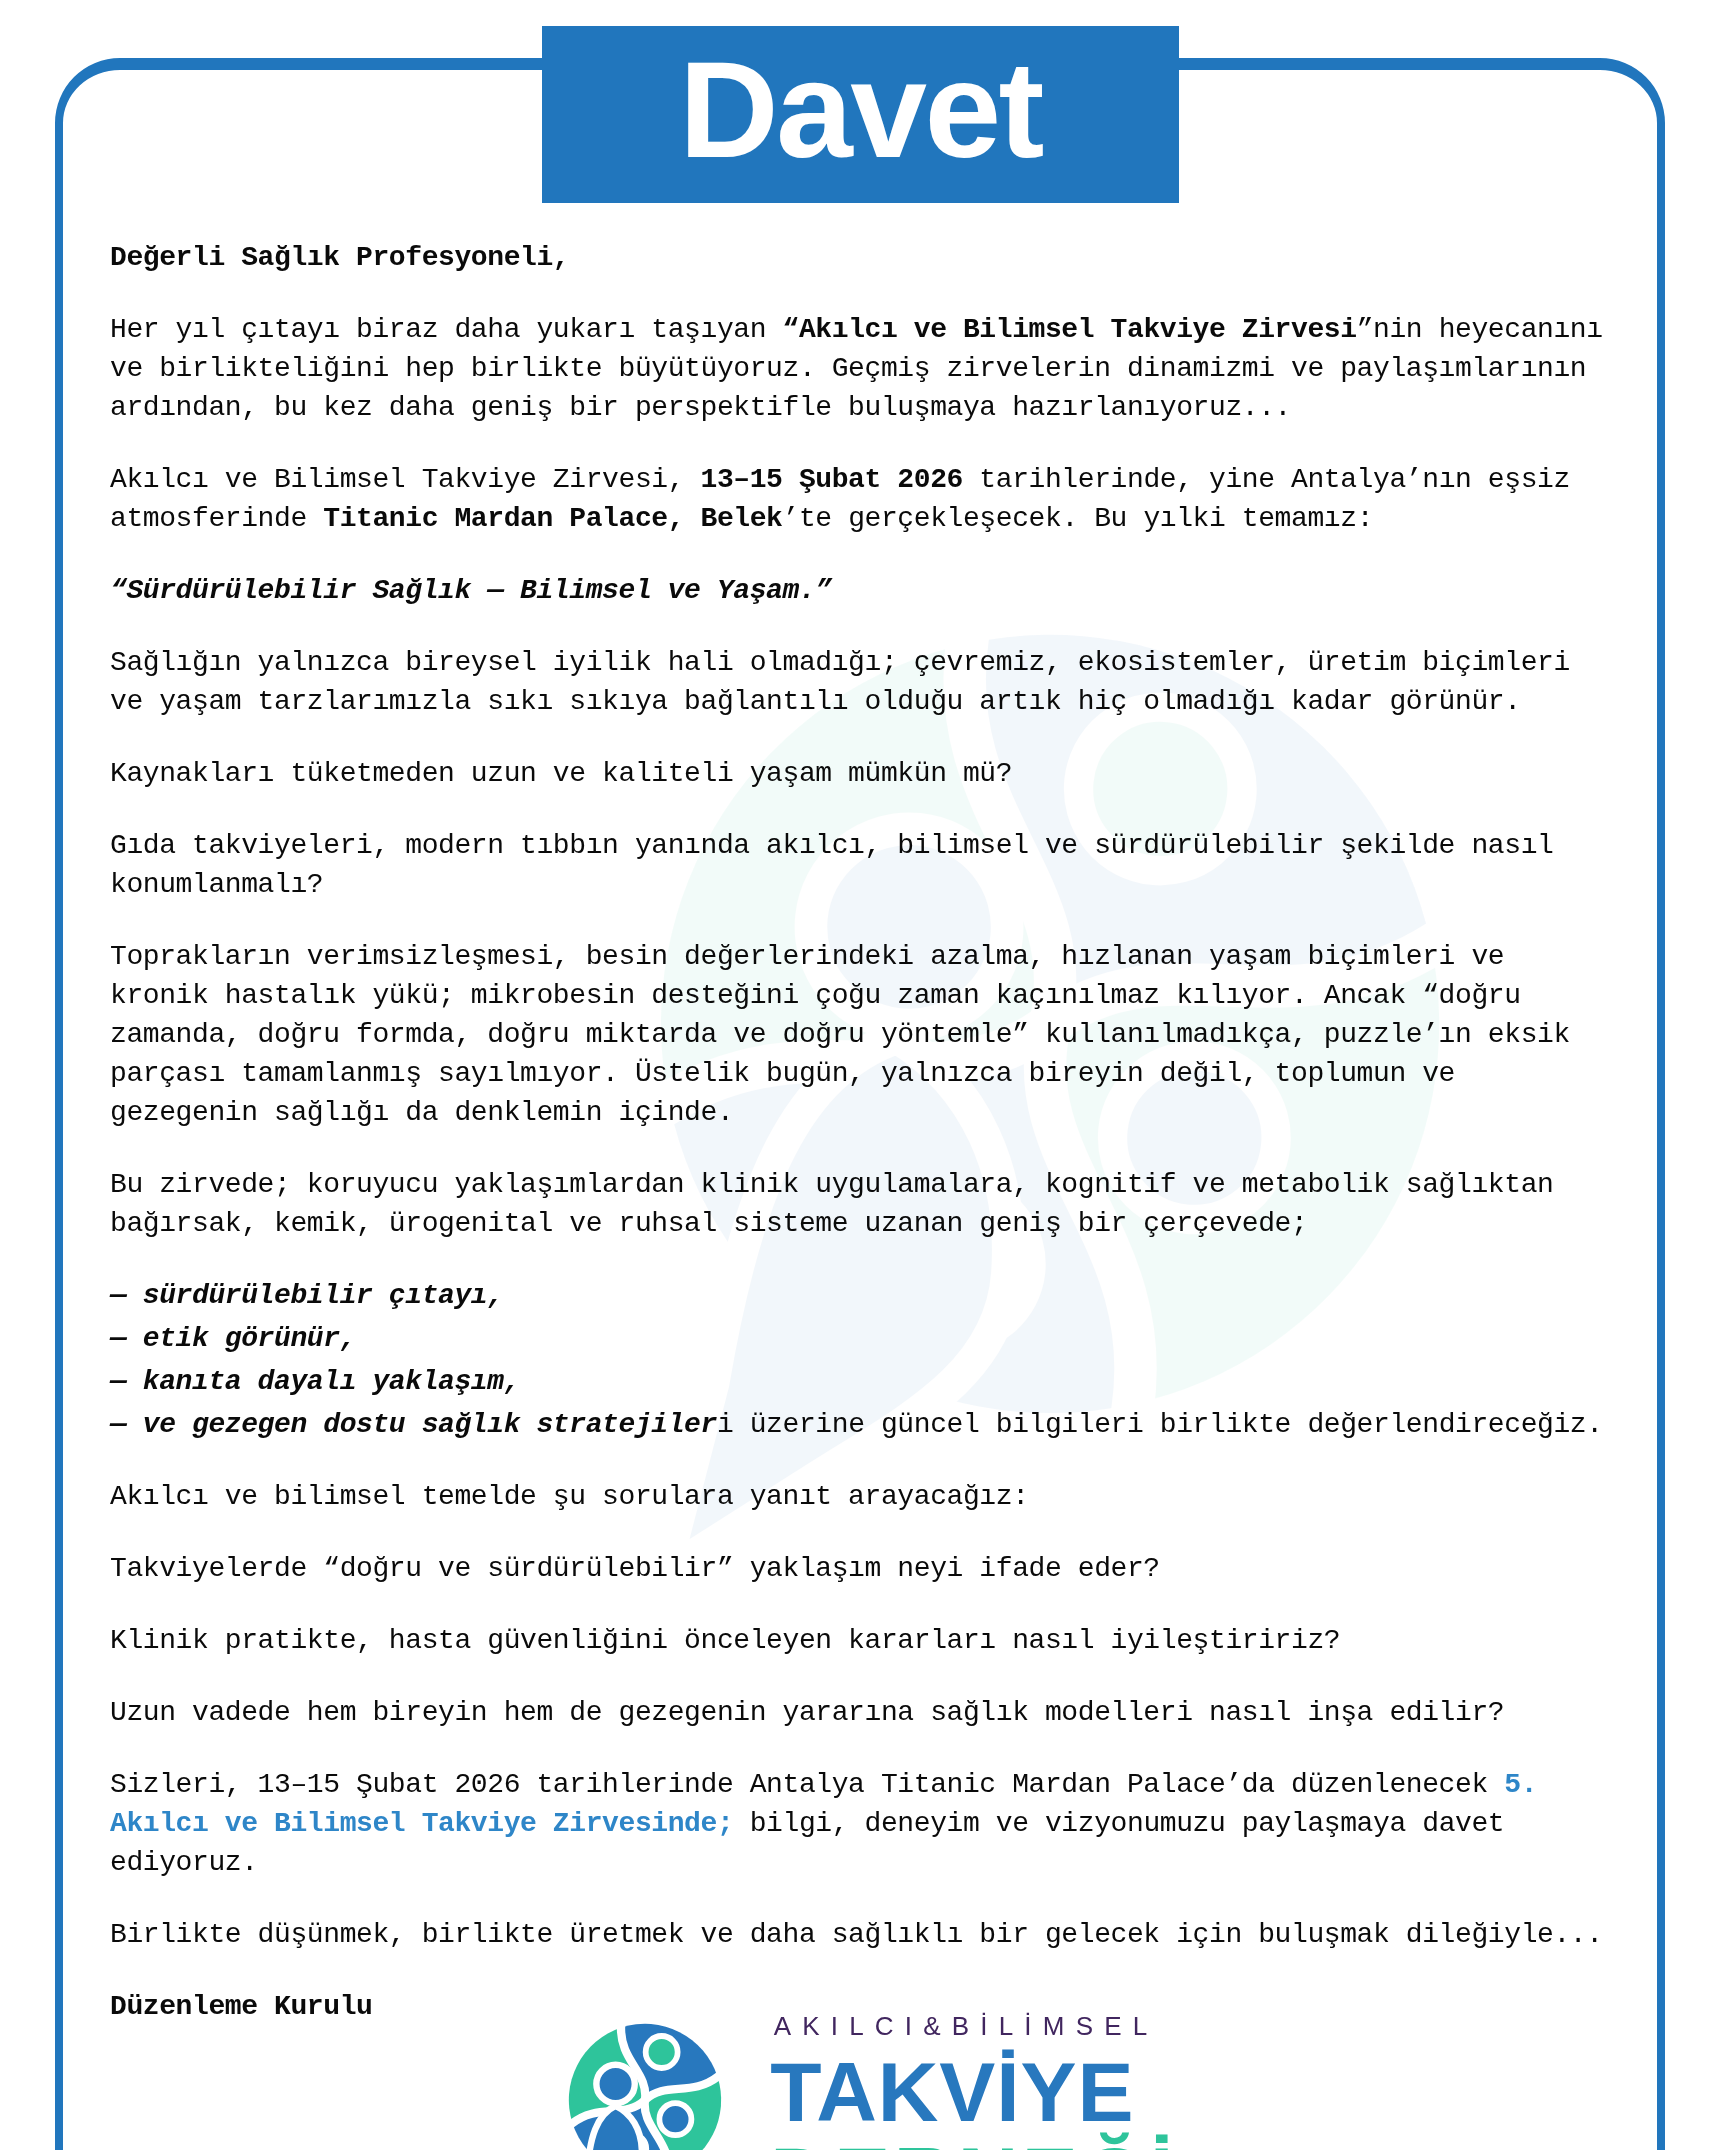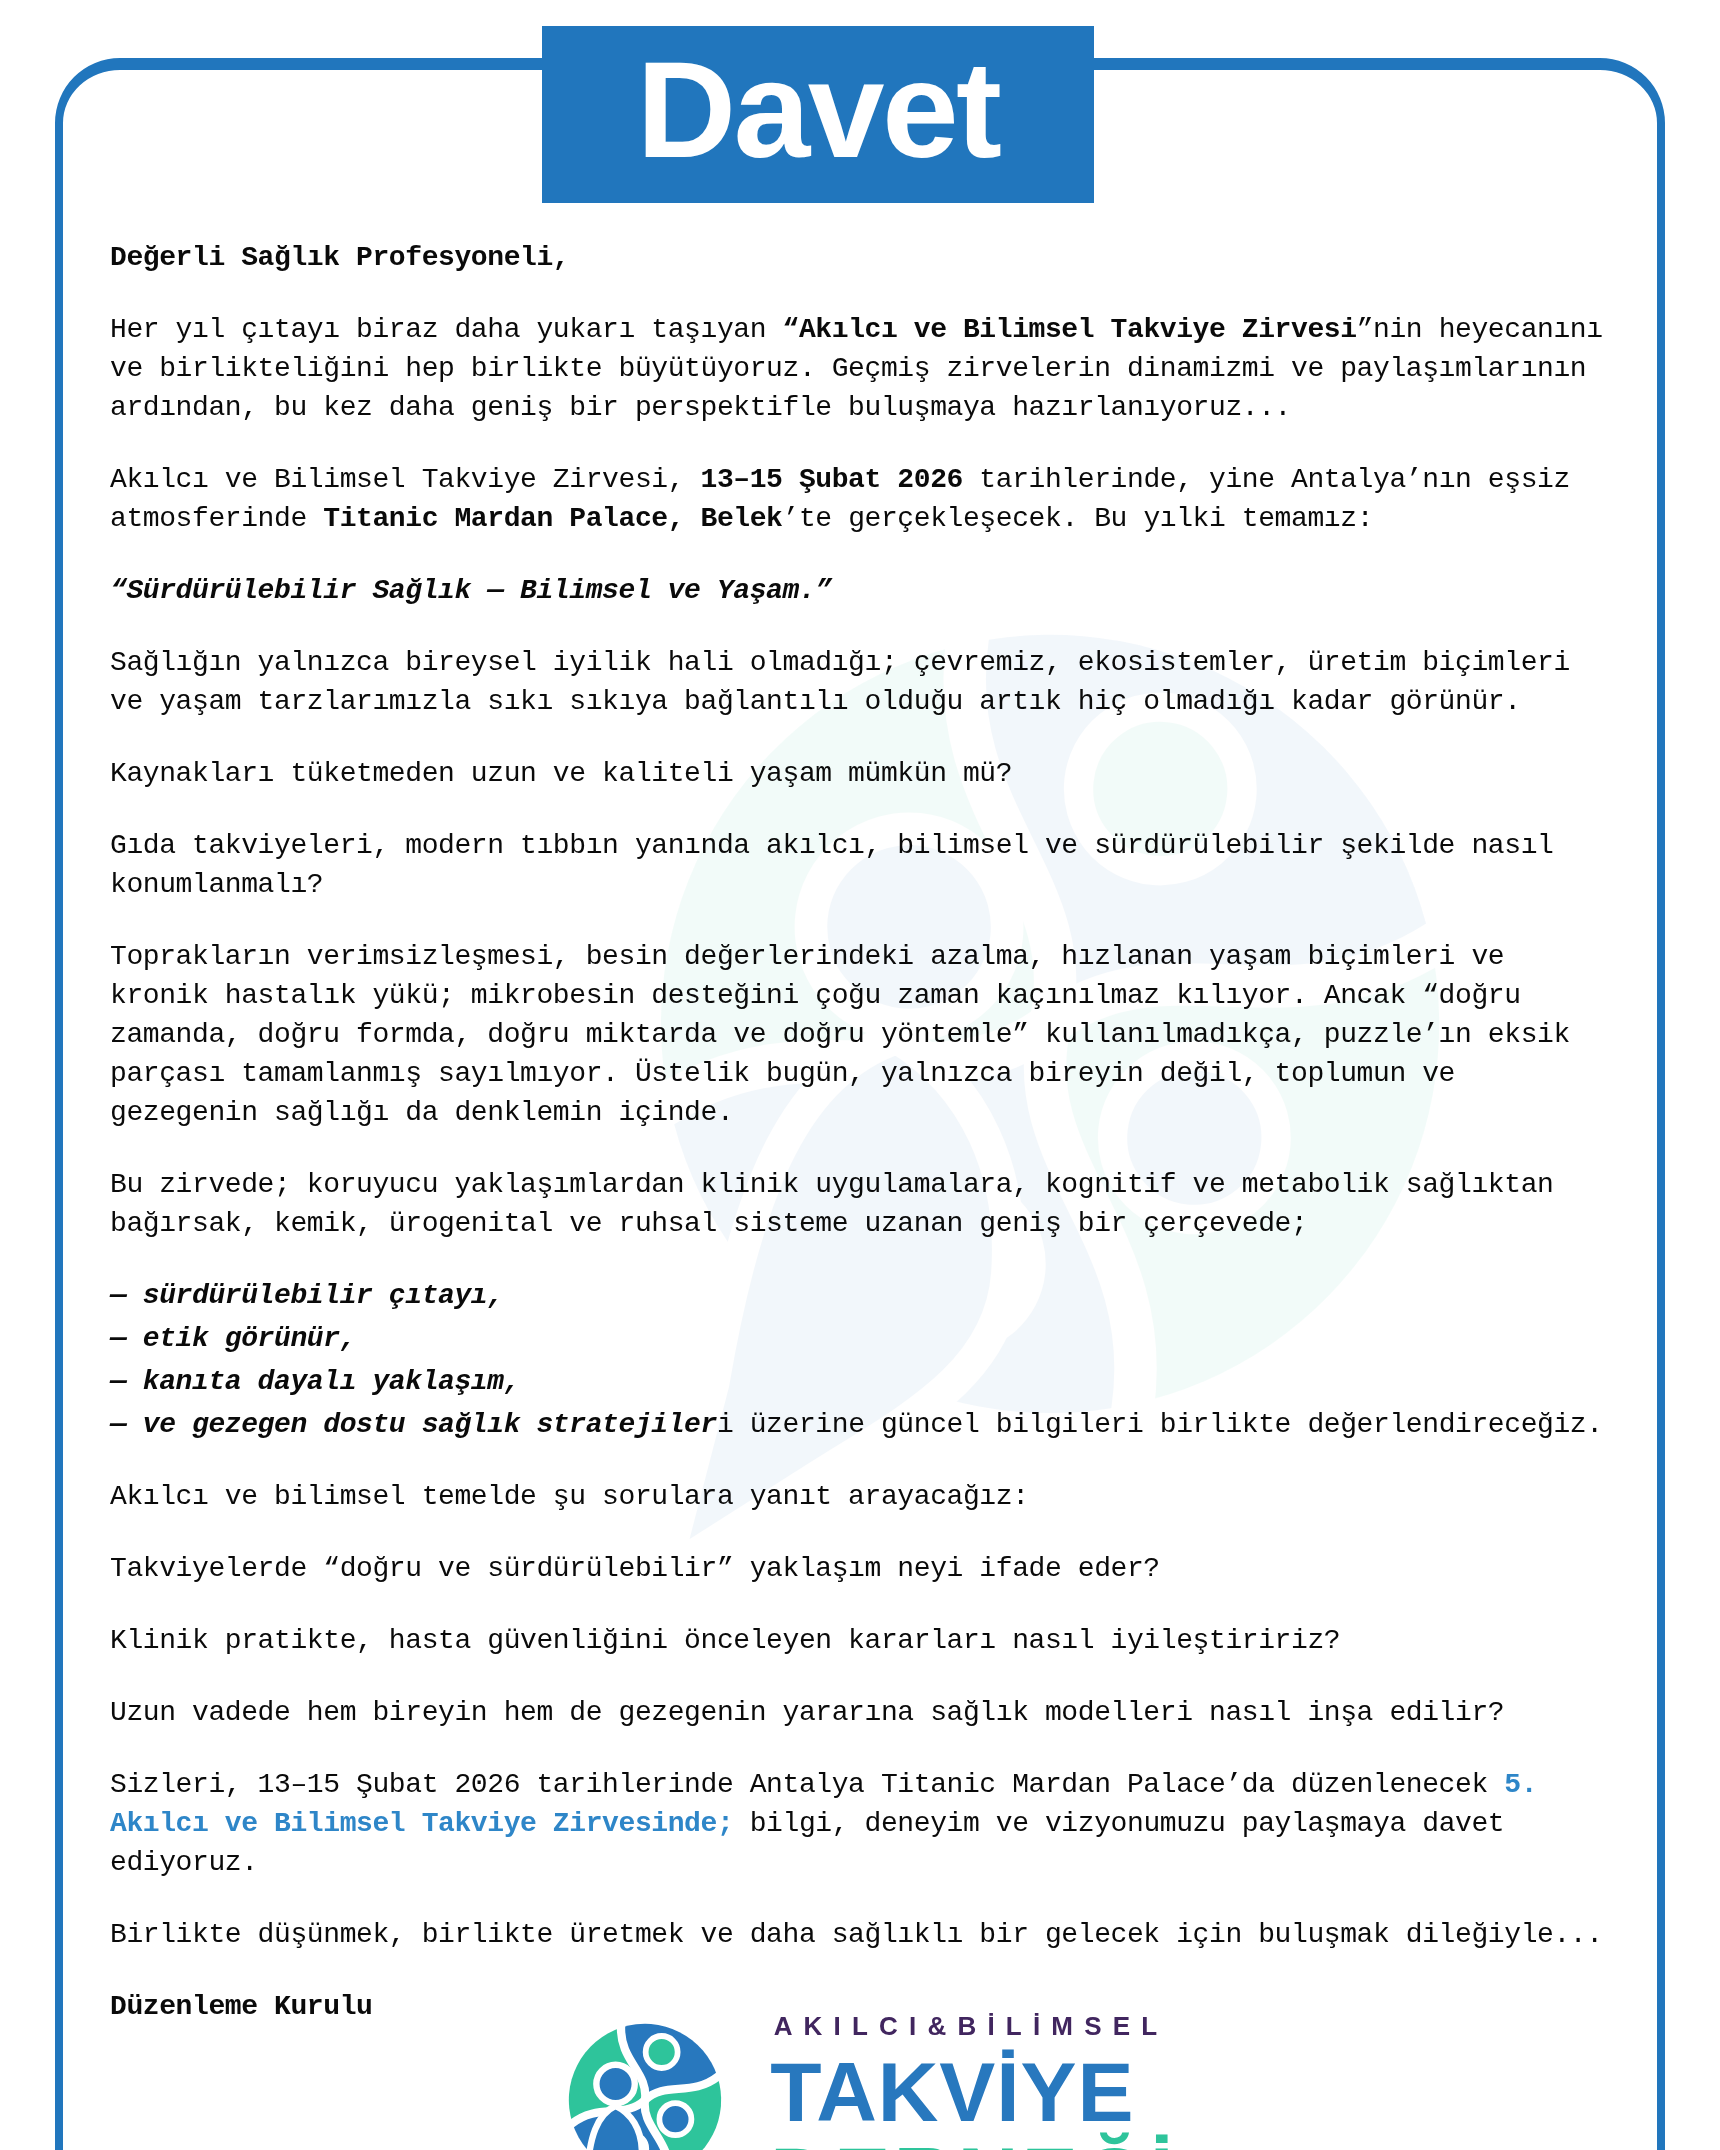--- a/index.html
+++ b/index.html
@@ -15,21 +15,21 @@
     position:absolute;left:55px;top:58px;width:1610px;height:2226px;
     box-sizing:border-box;
     border:8.6px solid var(--brand-blue);
     border-top-width:12px;
     border-bottom-width:33px;
     border-radius:65px 65px 99px 99px;
     z-index:1;
   }
   
   .banner{
-    position:absolute;left:542px;top:26px;width:552px;height:177px;
+    position:absolute;left:542px;top:26px;width:637px;height:177px;
     background:var(--brand-blue);
     display:flex;align-items:center;justify-content:center;
     z-index:3;
   }
   .banner-title{
     color:var(--banner-text);
     font-weight:bold;
     font-size:138px;
     letter-spacing:-2.6px;
     line-height:1;
@@ -57,21 +57,21 @@
   
   .logo{
     position:absolute;left:0;right:0;top:2004px;
     display:flex;justify-content:center;align-items:center;gap:24px;
     z-index:2;
   }
   .logo-mark-box{width:202px;height:224px;flex:0 0 auto;}
   .logo-mark-box svg{width:100%;height:100%;display:block;}
   .logo-text{display:flex;flex-direction:column;align-items:flex-start;}
   .logo-tagline{
-    font-size:26px;font-weight:bold;color:var(--logo-purple);
+    font-size:26px;font-weight:normal;color:var(--logo-purple);
     letter-spacing:11.2px;margin:0 0 7.7px 3.4px;white-space:nowrap;
   }
   .logo-title{
     font-size:84px;font-weight:bold;color:var(--logo-blue);
     letter-spacing:0.9px;line-height:1.02;white-space:nowrap;
   }
   .logo-subtitle{
     font-size:84px;font-weight:bold;color:var(--logo-green);
     letter-spacing:3.4px;line-height:1.02;white-space:nowrap;
   }

